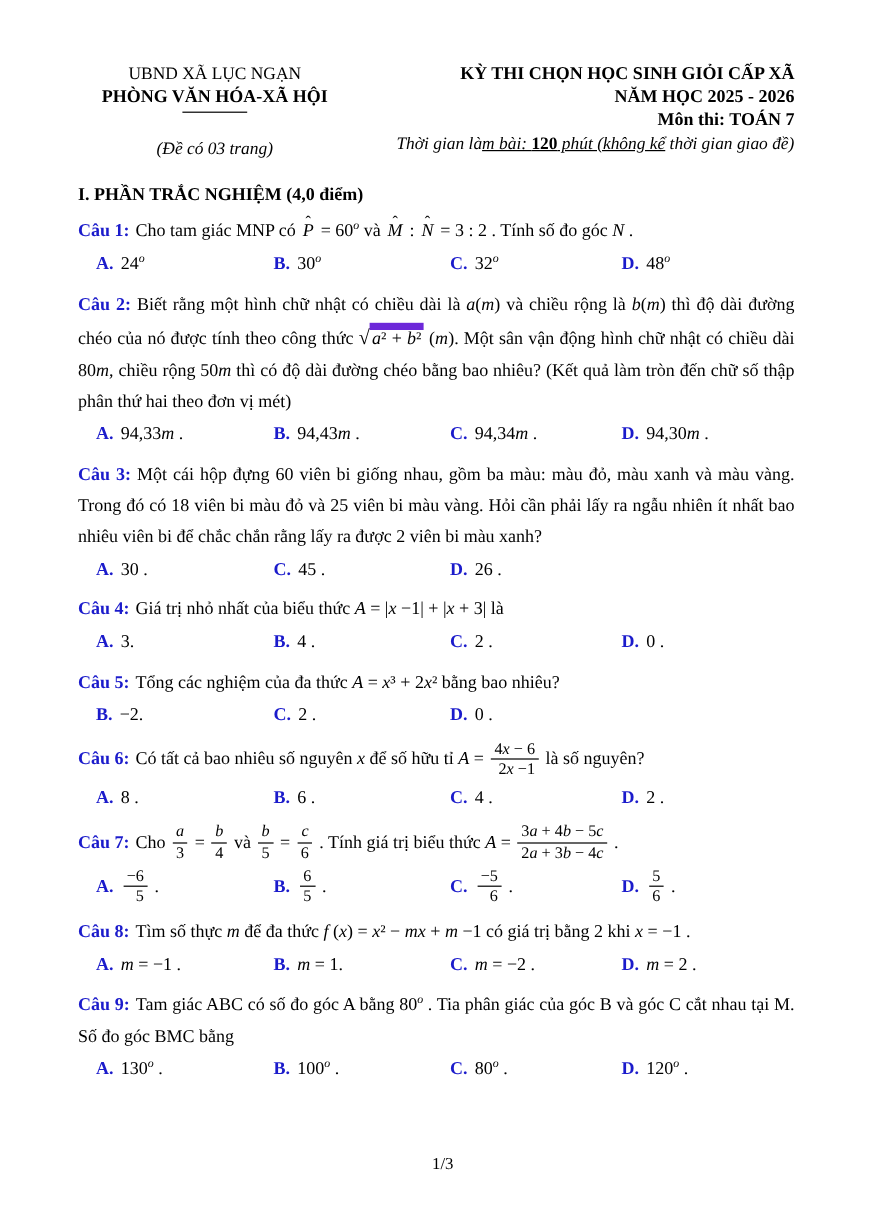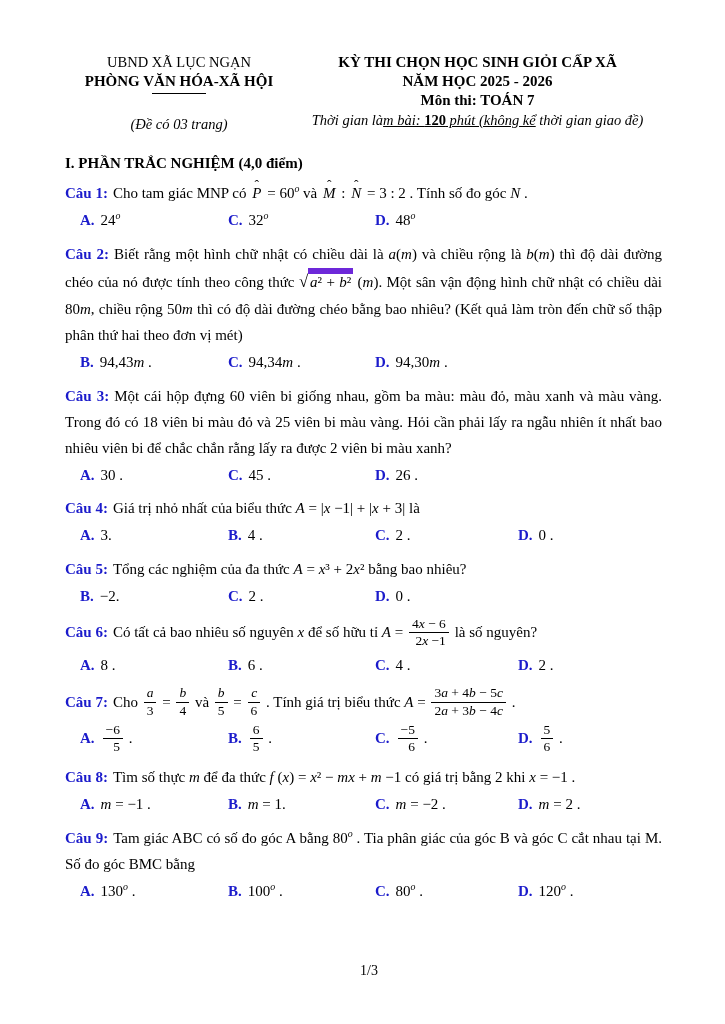--- a/index.html
+++ b/index.html
@@ -5,21 +5,21 @@
   :root{ --blue:#1b1bcb; }
   html,body{margin:0;padding:0;background:#fff;}
   .page{
     width:725px;height:1005px;margin:0 auto;background:#fff;
     font-family:"Liberation Serif", serif;font-size:15px;color:#000;
     box-sizing:border-box;padding:54px 63px 0 65px;position:relative;overflow:hidden;
   }
   
   .hdr{display:flex;}
   .hdr-l{width:228px;flex-shrink:0;text-align:center;}
-  .hdr-r{flex:1;text-align:center;}
+  .hdr-r{flex:1;text-align:right;}
   .hl1{font-size:14.5px;}
   .hl2{font-weight:bold;font-size:15px;margin-top:2px;}
   .hdr-rule{width:54px;border-bottom:1.5px solid #000;margin:3px auto 0;height:0;}
   .hl3{font-style:italic;font-size:14.5px;margin-top:22px;}
   .hr1,.hr2,.hr3{font-weight:bold;font-size:15px;margin-top:2px;}
   .hr1{margin-top:0;}
   .hr4{font-size:14.5px;margin-top:3px;white-space:nowrap;}
   .it{font-style:italic;}
   .b{font-weight:bold;}
   .u{text-decoration:underline;}
@@ -67,28 +67,30 @@
     </div>
   </div>
 
   <div class="sec">I. PHẦN TRẮC NGHIỆM (4,0 điểm)</div>
 
   <div id="questions">
   <div class="question">
     <p class="q-text"><b class="q-label">Câu 1:</b><span class="q-body"><span>Cho tam giác MNP có </span><span class="hat"><span class="hat-c">ˆ</span><i>P</i></span><span> = 60</span><span class="sup"><i>o</i></span><span> và </span><span class="hat"><span class="hat-c">ˆ</span><i>M</i></span><span> : </span><span class="hat"><span class="hat-c">ˆ</span><i>N</i></span><span> = 3 : 2</span><span> . Tính số đo góc </span><span><i>N</i></span><span> .</span></span></p>
     <div class="options">
           <span class="opt"><b class="opt-letter">A.</b><span class="opt-val"><span>24</span><span class="sup"><i>o</i></span></span></span>
+          <span class="opt"><b class="opt-letter">B.</b><span class="opt-val"><span>30</span><span class="sup"><i>o</i></span></span></span>
           <span class="opt"><b class="opt-letter">C.</b><span class="opt-val"><span>32</span><span class="sup"><i>o</i></span></span></span>
           <span class="opt"><b class="opt-letter">D.</b><span class="opt-val"><span>48</span><span class="sup"><i>o</i></span></span></span>
         </div>
   </div>
 
   <div class="question">
     <p class="q-text"><b class="q-label">Câu 2:</b><span class="q-body"><span>Biết rằng một hình chữ nhật có chiều dài là </span><span><i>a</i>(<i>m</i>)</span><span> và chiều rộng là </span><span><i>b</i>(<i>m</i>)</span><span> thì độ dài đường chéo của nó được tính theo công thức </span><span class="sqrt"><span class="rad">√</span><span class="sqb"><i>a</i>² + <i>b</i>²</span></span><span> (<i>m</i>)</span><span>. Một sân vận động hình chữ nhật có chiều dài </span><span>80<i>m</i></span><span>, chiều rộng </span><span>50<i>m</i></span><span> thì có độ dài đường chéo bằng bao nhiêu? (Kết quả làm tròn đến chữ số thập phân thứ hai theo đơn vị mét)</span></span></p>
     <div class="options">
+          <span class="opt"><b class="opt-letter">A.</b><span class="opt-val"><span>94,33<i>m</i></span><span> .</span></span></span>
           <span class="opt"><b class="opt-letter">B.</b><span class="opt-val"><span>94,43<i>m</i></span><span> .</span></span></span>
           <span class="opt"><b class="opt-letter">C.</b><span class="opt-val"><span>94,34<i>m</i></span><span> .</span></span></span>
           <span class="opt"><b class="opt-letter">D.</b><span class="opt-val"><span>94,30<i>m</i></span><span> .</span></span></span>
         </div>
   </div>
 
   <div class="question">
     <p class="q-text"><b class="q-label">Câu 3:</b><span class="q-body"><span>Một cái hộp đựng 60 viên bi giống nhau, gồm ba màu: màu đỏ, màu xanh và màu vàng. Trong đó có 18 viên bi màu đỏ và 25 viên bi màu vàng. Hỏi cần phải lấy ra ngẫu nhiên ít nhất bao nhiêu viên bi để chắc chắn rằng lấy ra được 2 viên bi màu xanh?</span></span></p>
     <div class="options">
           <span class="opt"><b class="opt-letter">A.</b><span class="opt-val"><span>30 .</span></span></span>

